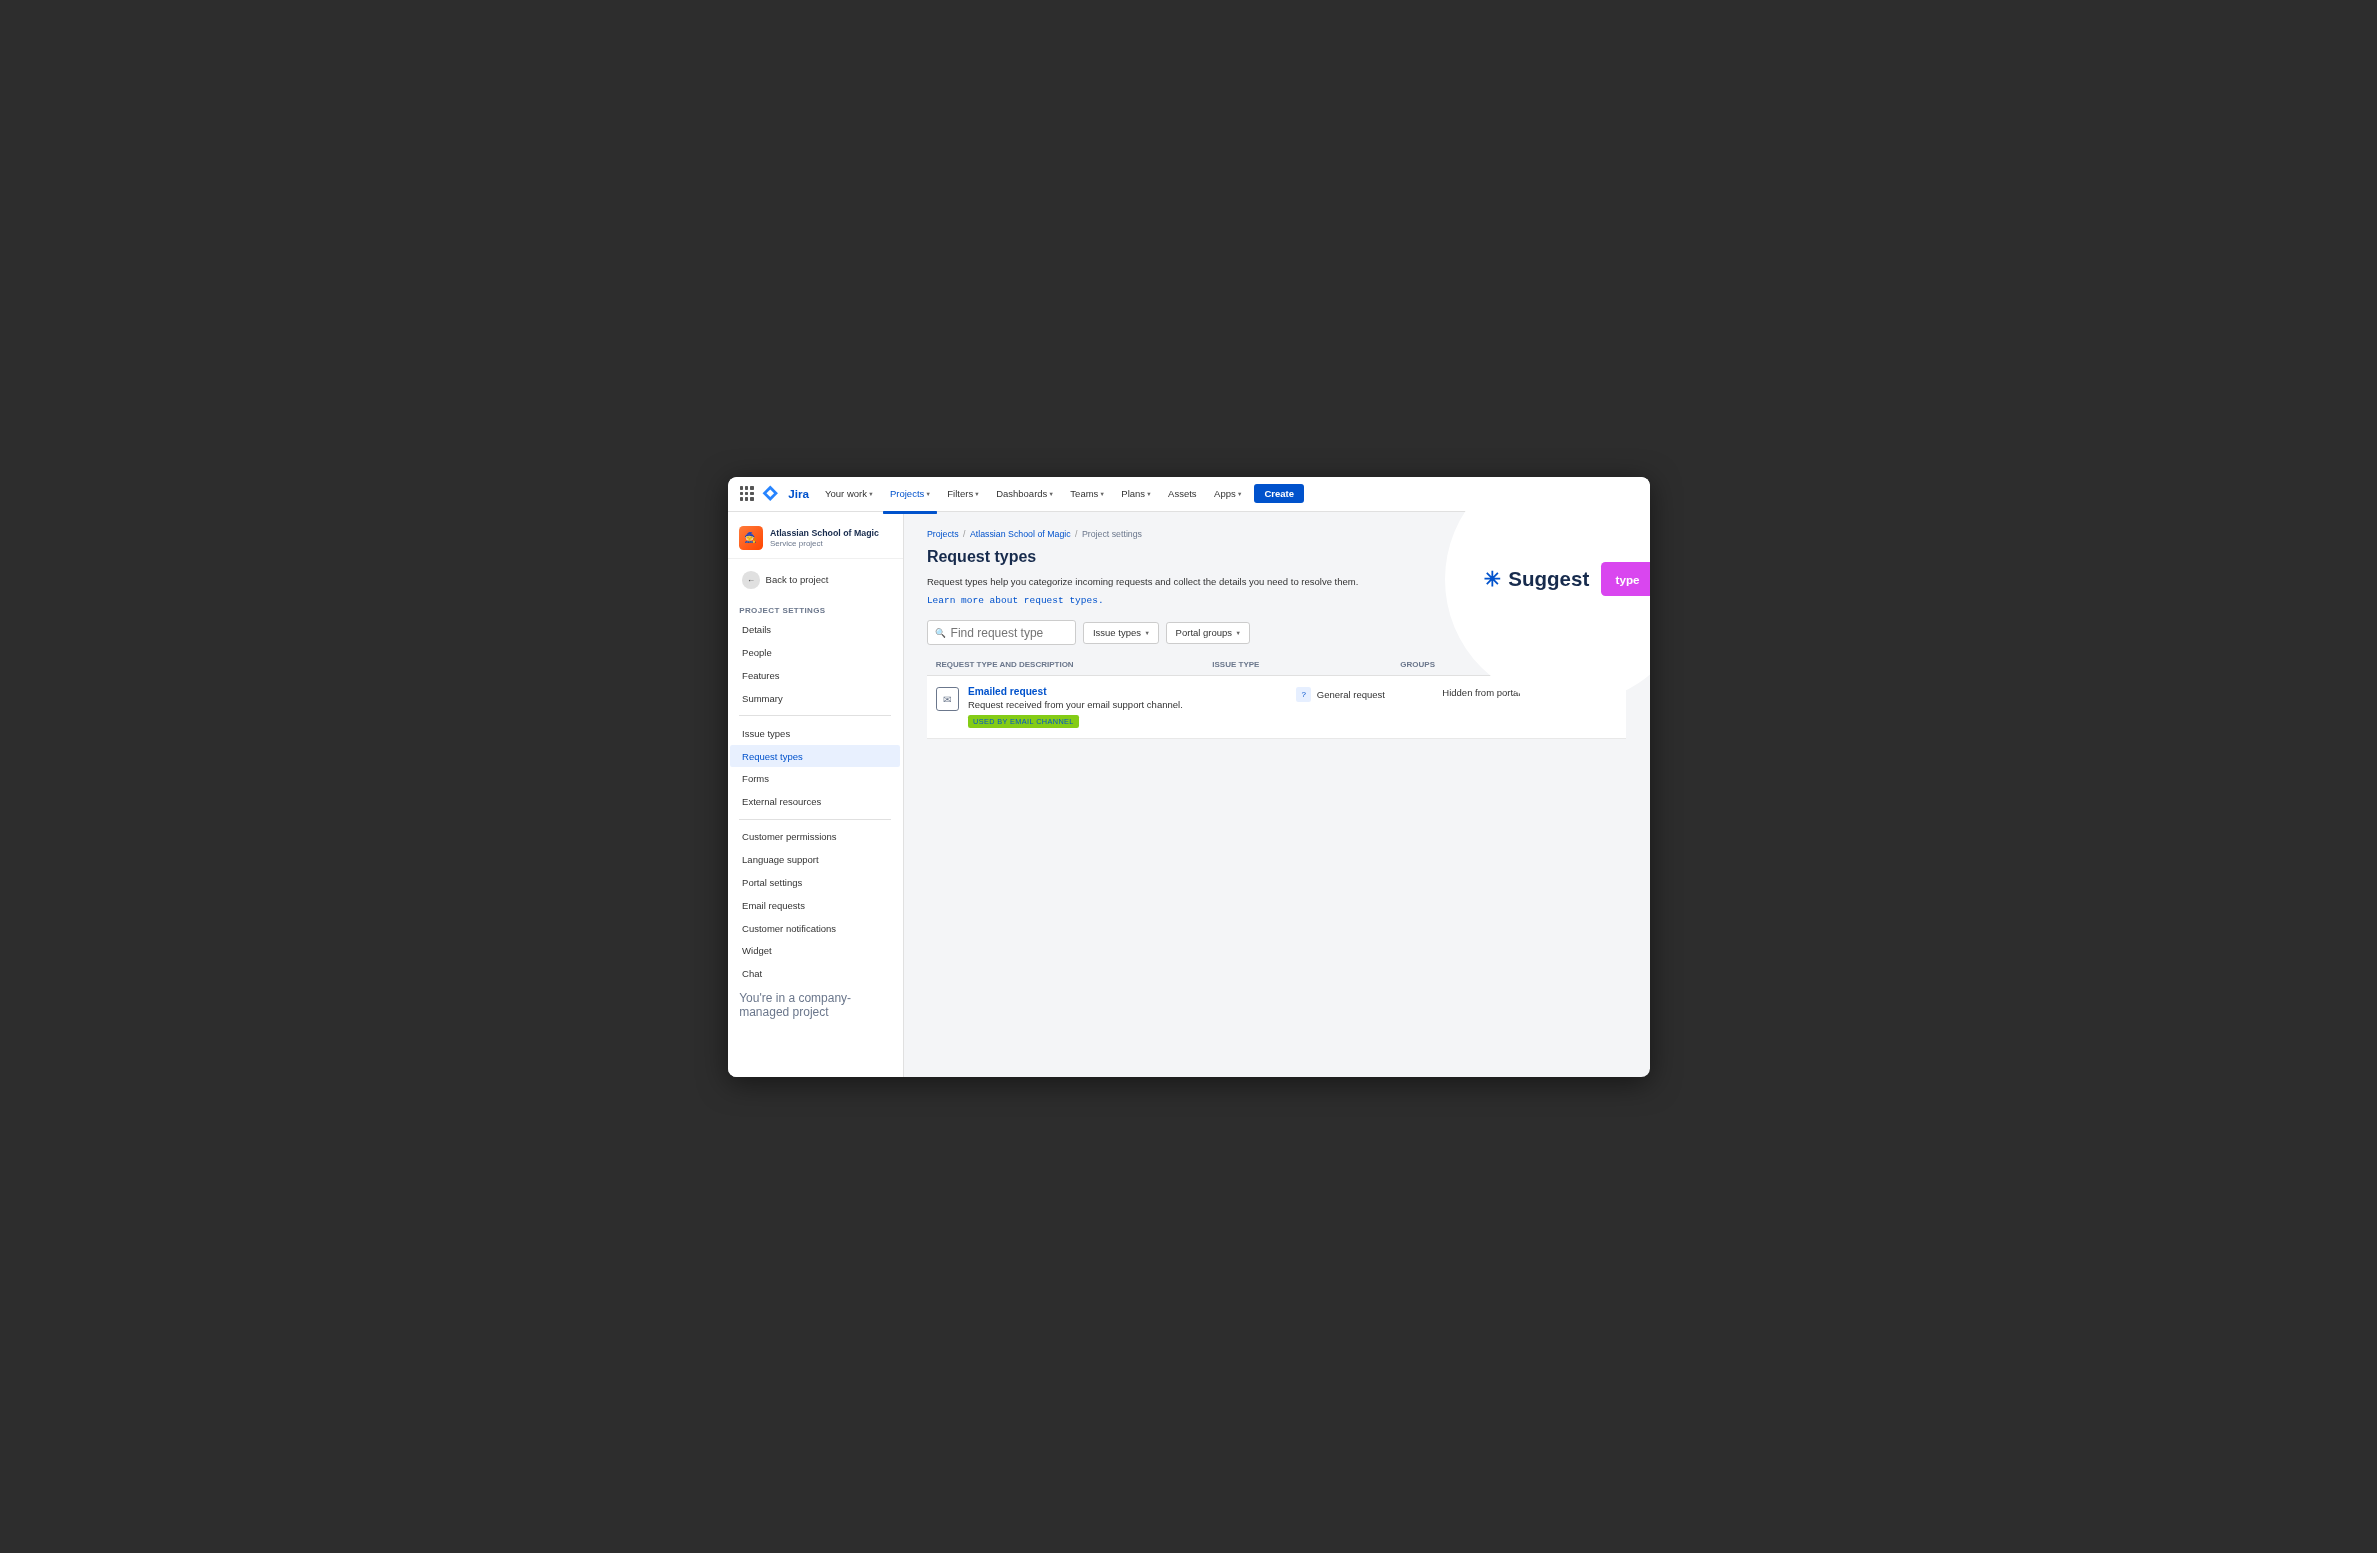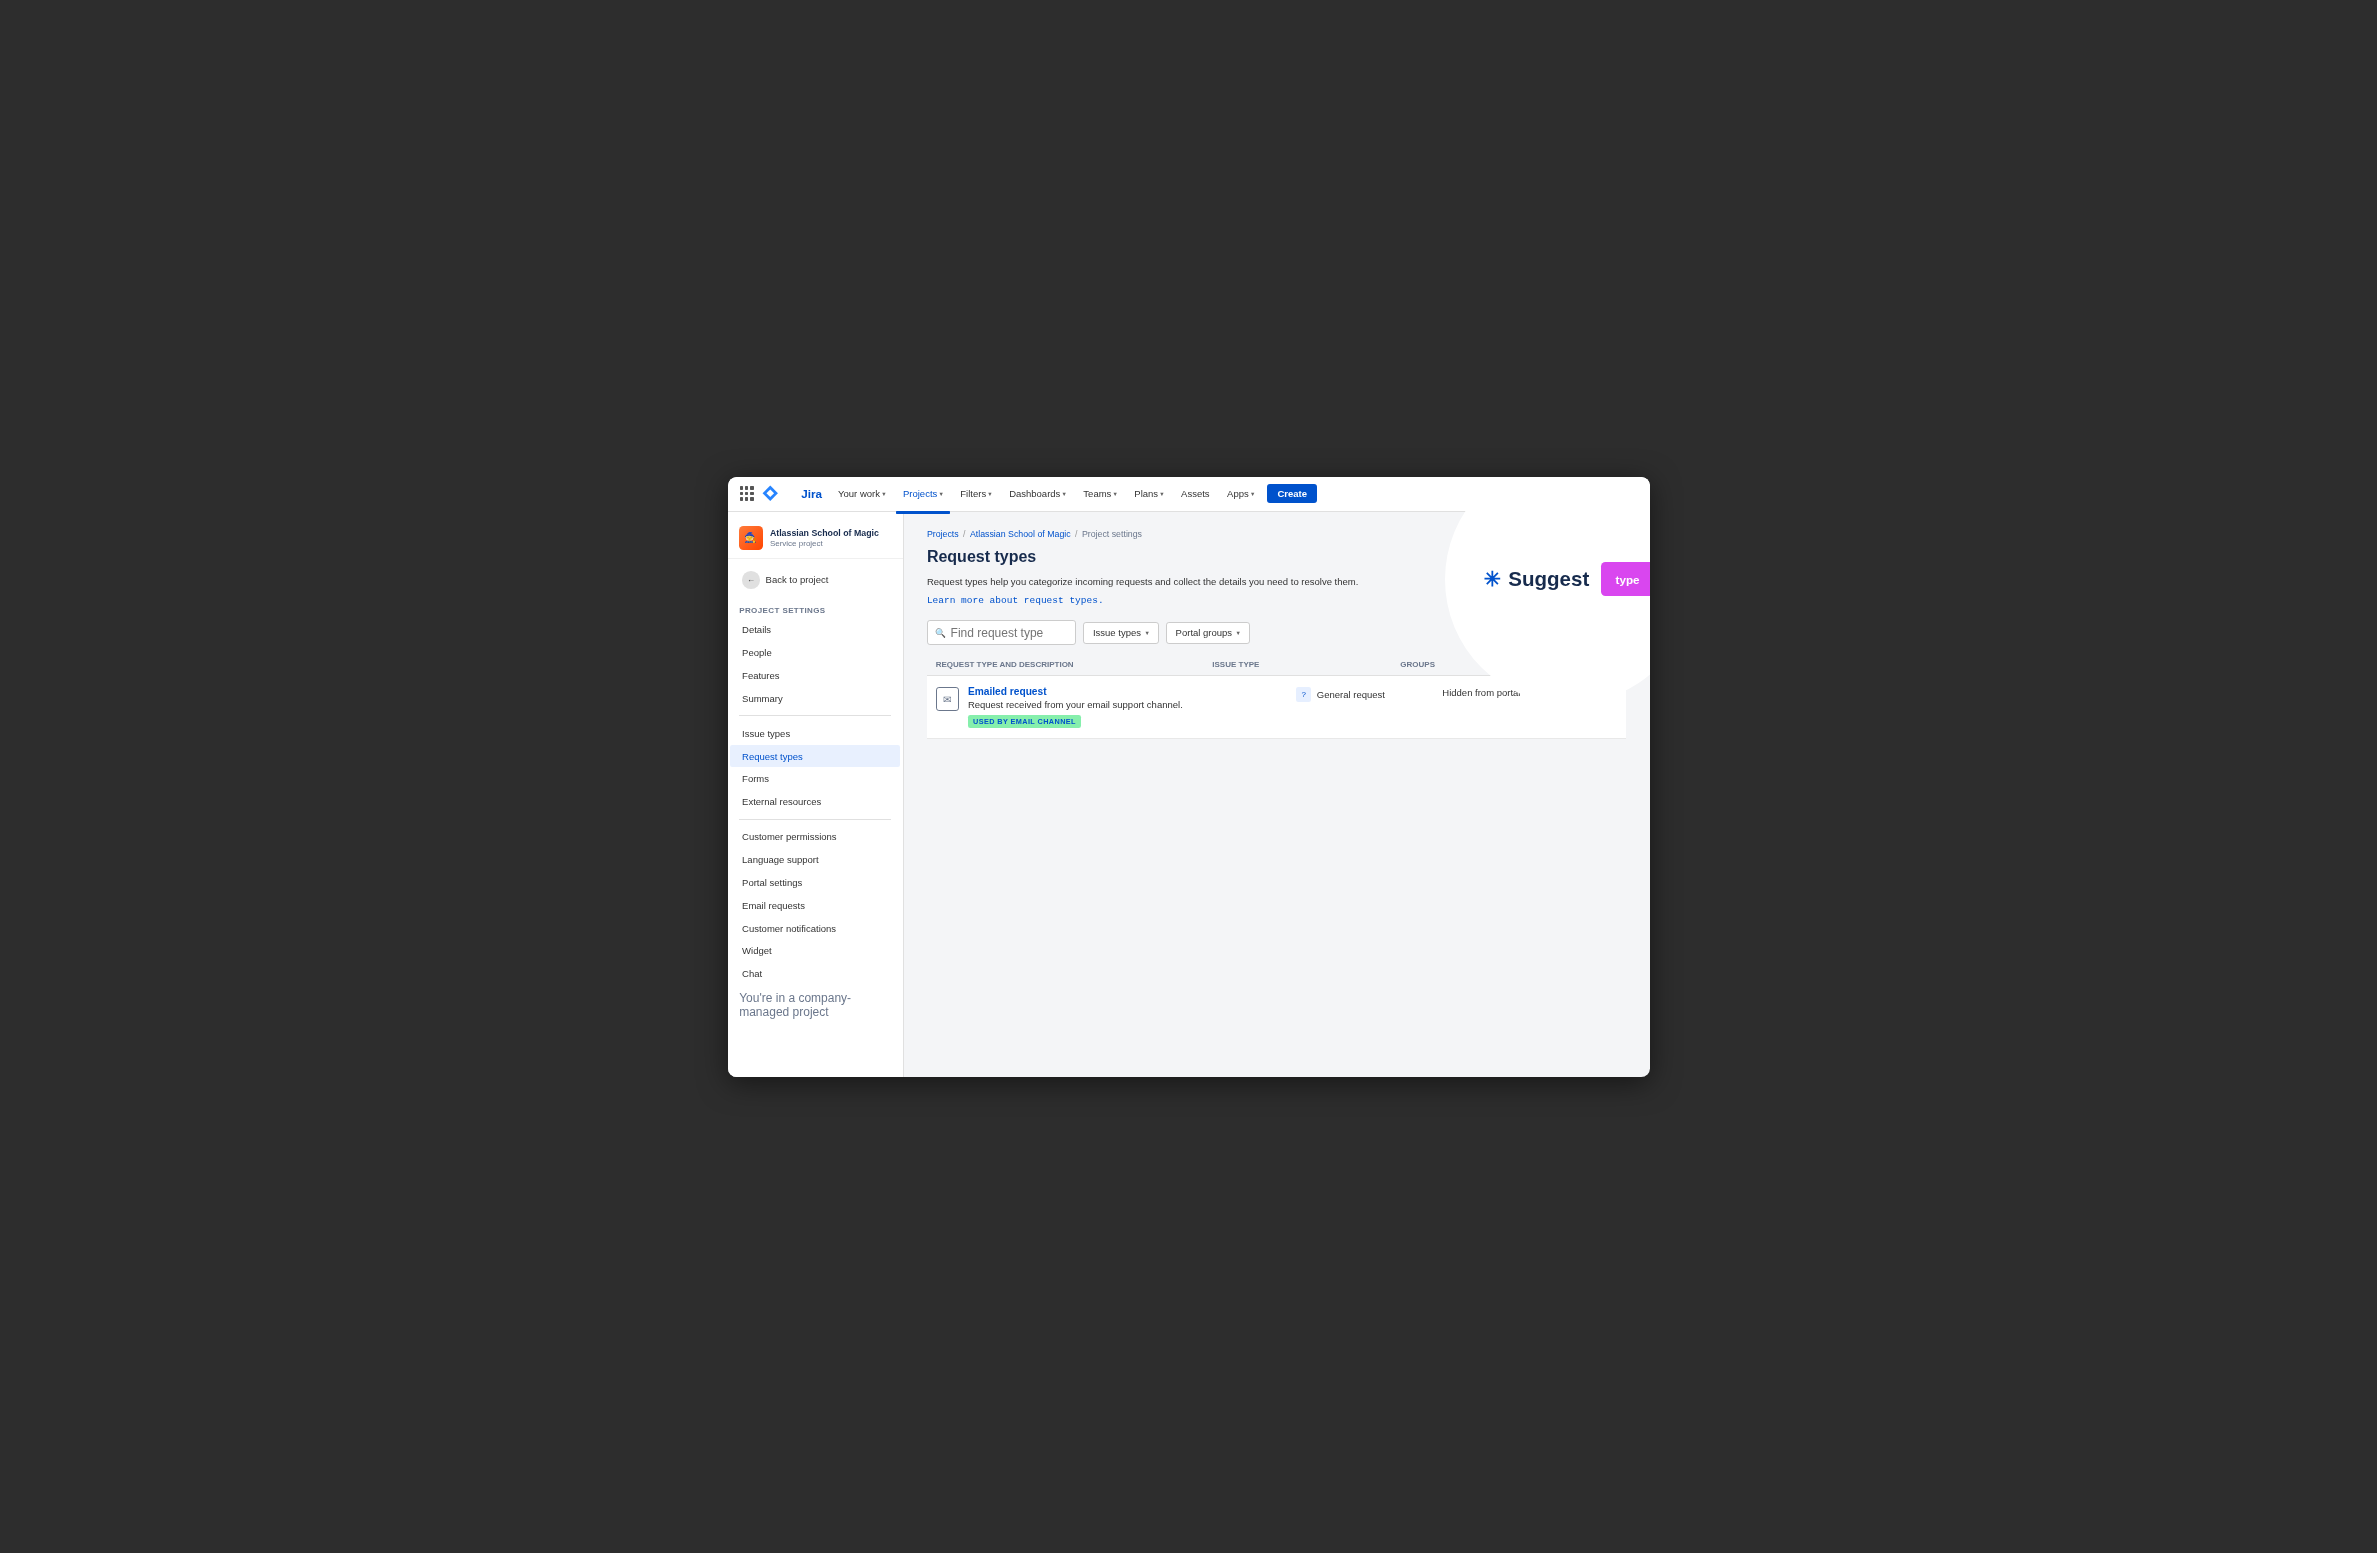--- a/index.html
+++ b/index.html
@@ -41,21 +41,21 @@
       cursor: pointer;
       border-radius: 2.9px;
     }
     .nav-grid-dots {
       display: grid; grid-template-columns: repeat(3,3.7px); gap: 1.5px;
     }
     .nav-grid-dots span {
       width: 3.7px; height: 3.7px; background: #555; border-radius: 0.7px;
     }
     .nav-logo {
-      display: flex; align-items: center; gap: 21px;
+      display: flex; align-items: center; gap: 8px;
       margin-right: 5.9px; cursor: pointer;
     }
     .nav-logo-icon {
       width: 20.5px; height: 20.5px;
     }
     .nav-logo-text {
       color: #0052cc; font-size: 11.7px; font-weight: 700;
     }
     .nav-item {
       padding: 4.4px 7.3px;
@@ -256,23 +256,23 @@
       font-size: 10.2px; color: #6b778c; flex-shrink: 0; margin-top: 1.5px;
     }
     .request-type-name {
       font-size: 10.2px; font-weight: 600; color: #0052cc; cursor: pointer;
     }
     .request-type-desc {
       font-size: 9.5px; color: #333; margin-top: 2.2px;
     }
     .used-by-badge {
       display: inline-block;
-      background: #86efac;
+      background: #84cc16;
       color: #0052cc;
-      font-size: 7.3px; font-weight: 700;
+      font-size: 7.3px; font-weight: 400;
       padding: 2.2px 5.1px;
       border-radius: 2.2px;
       margin-top: 4.4px;
       text-transform: uppercase;
       letter-spacing: 0.4px;
     }
     .issue-type-cell {
       display: flex; align-items: center; gap: 5.9px;
       font-size: 9.5px; color: #333; padding-top: 1.5px;
     }

